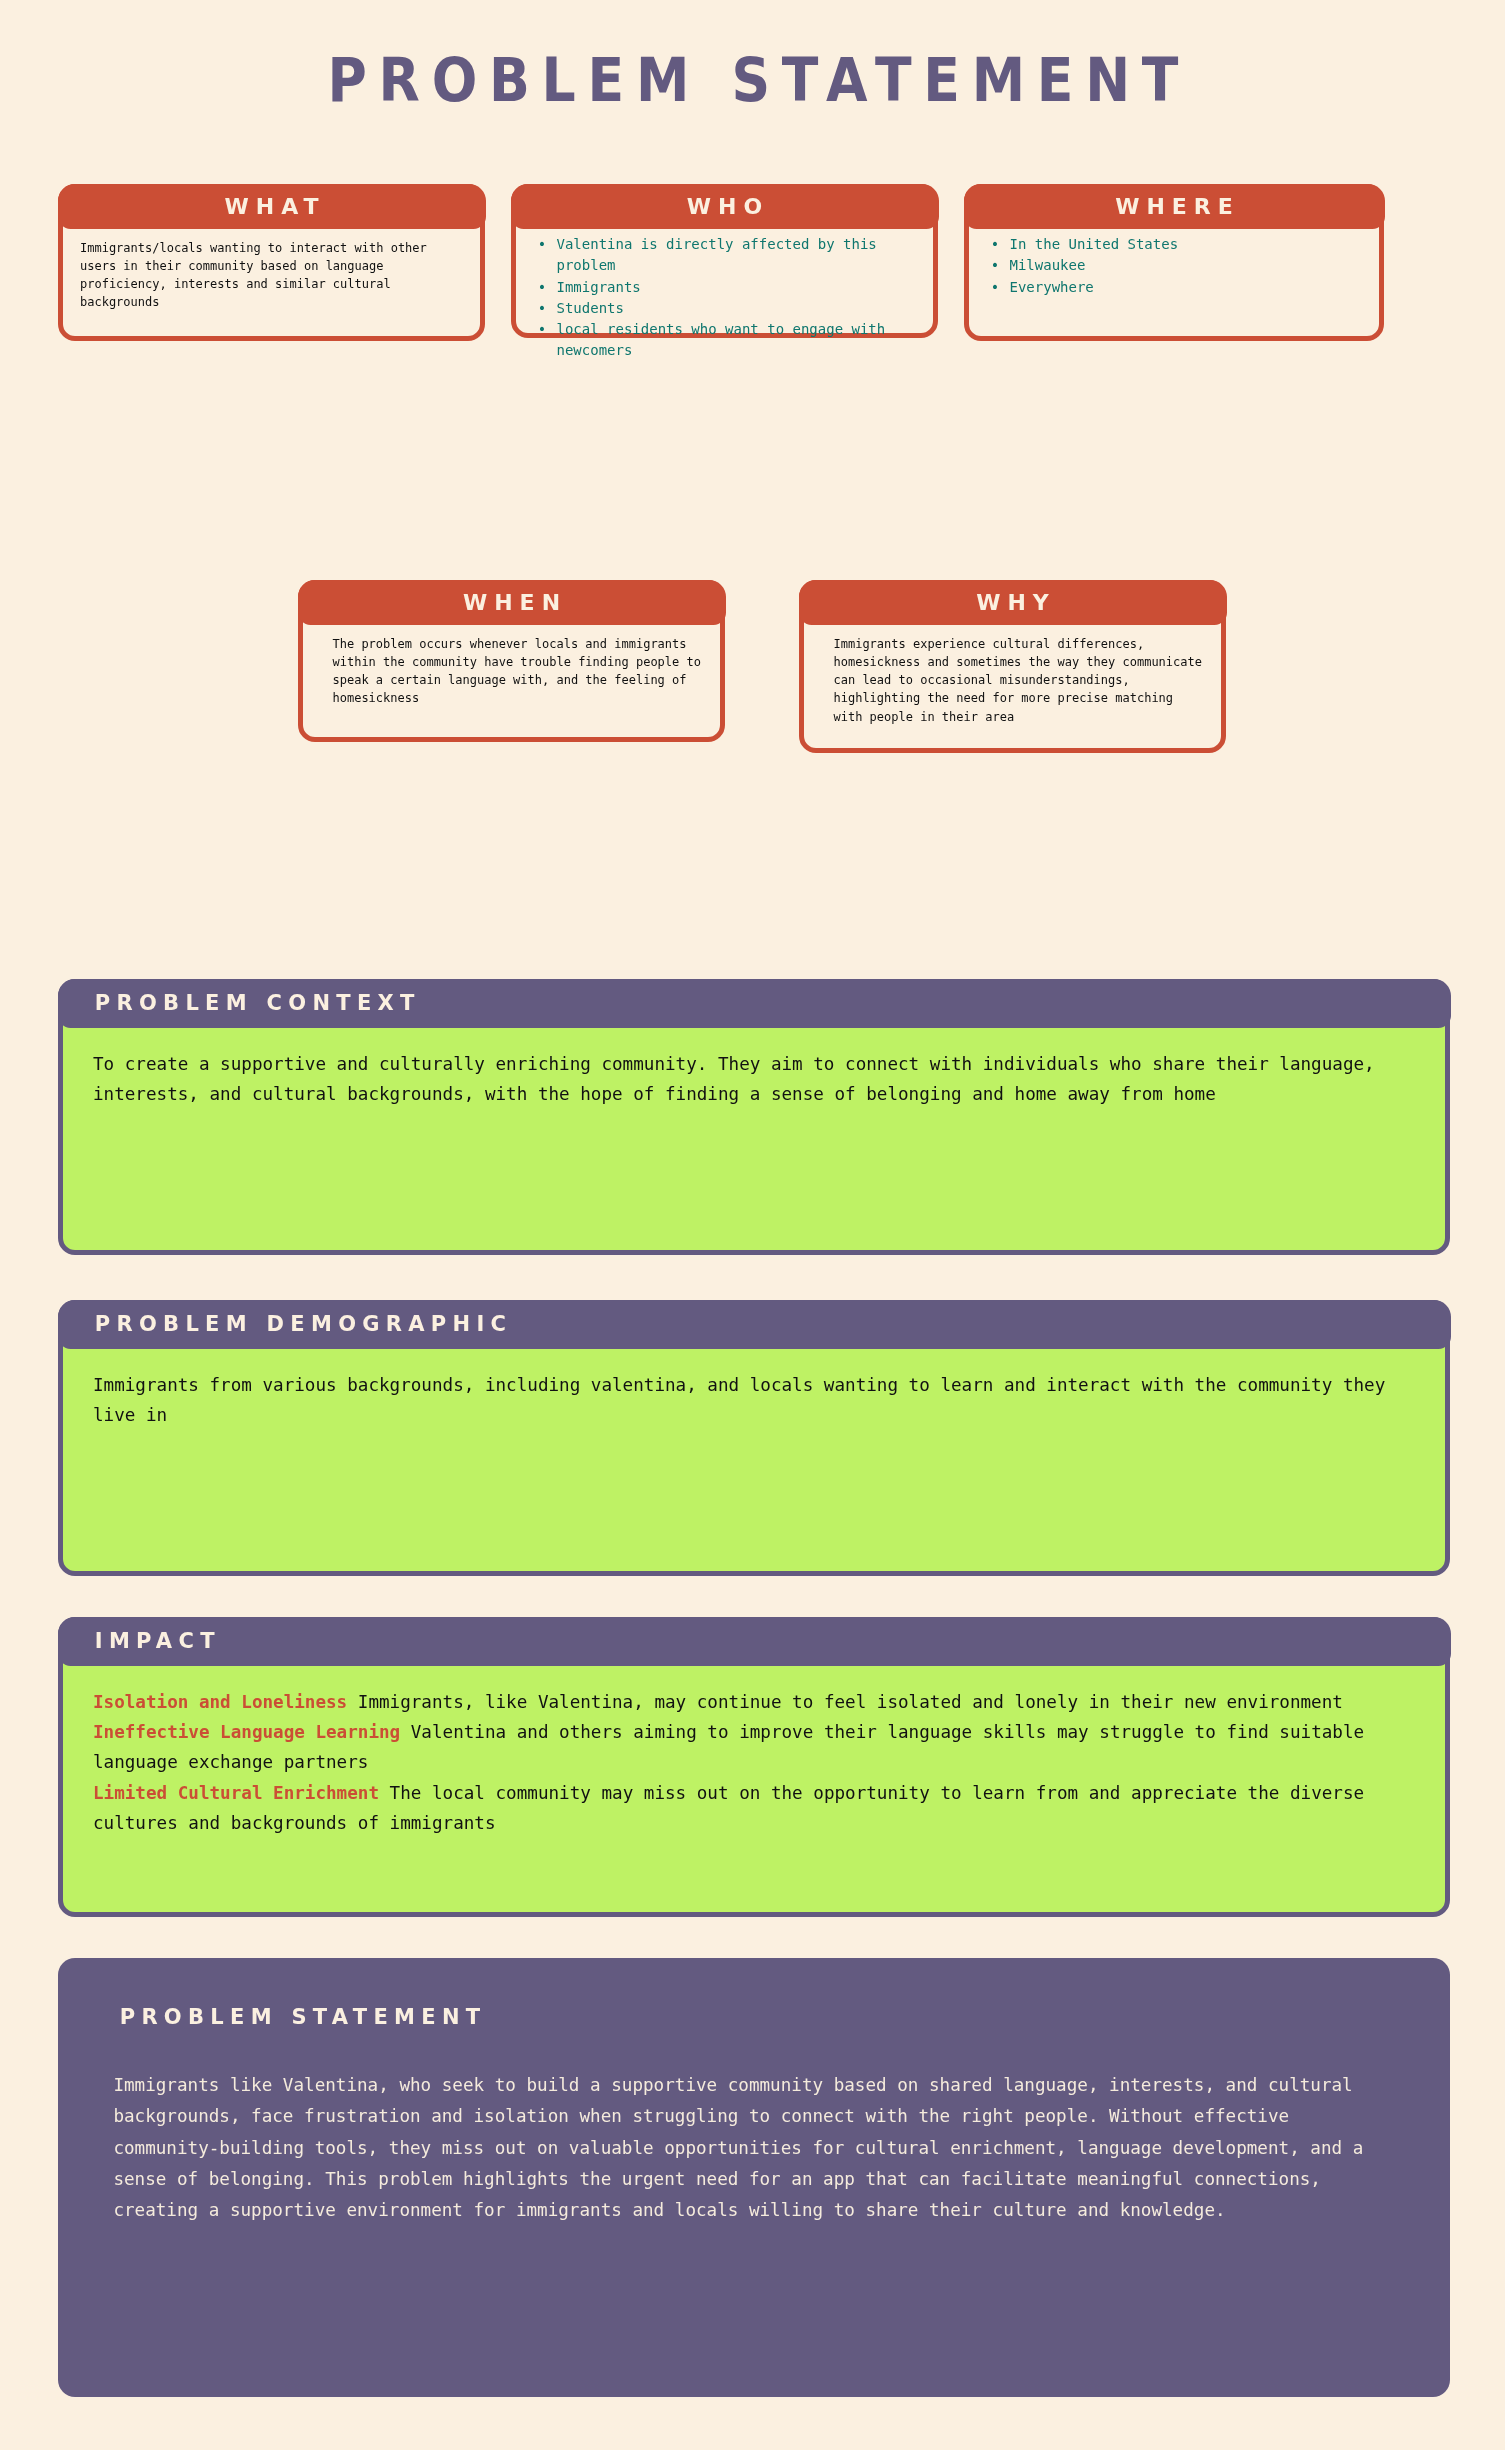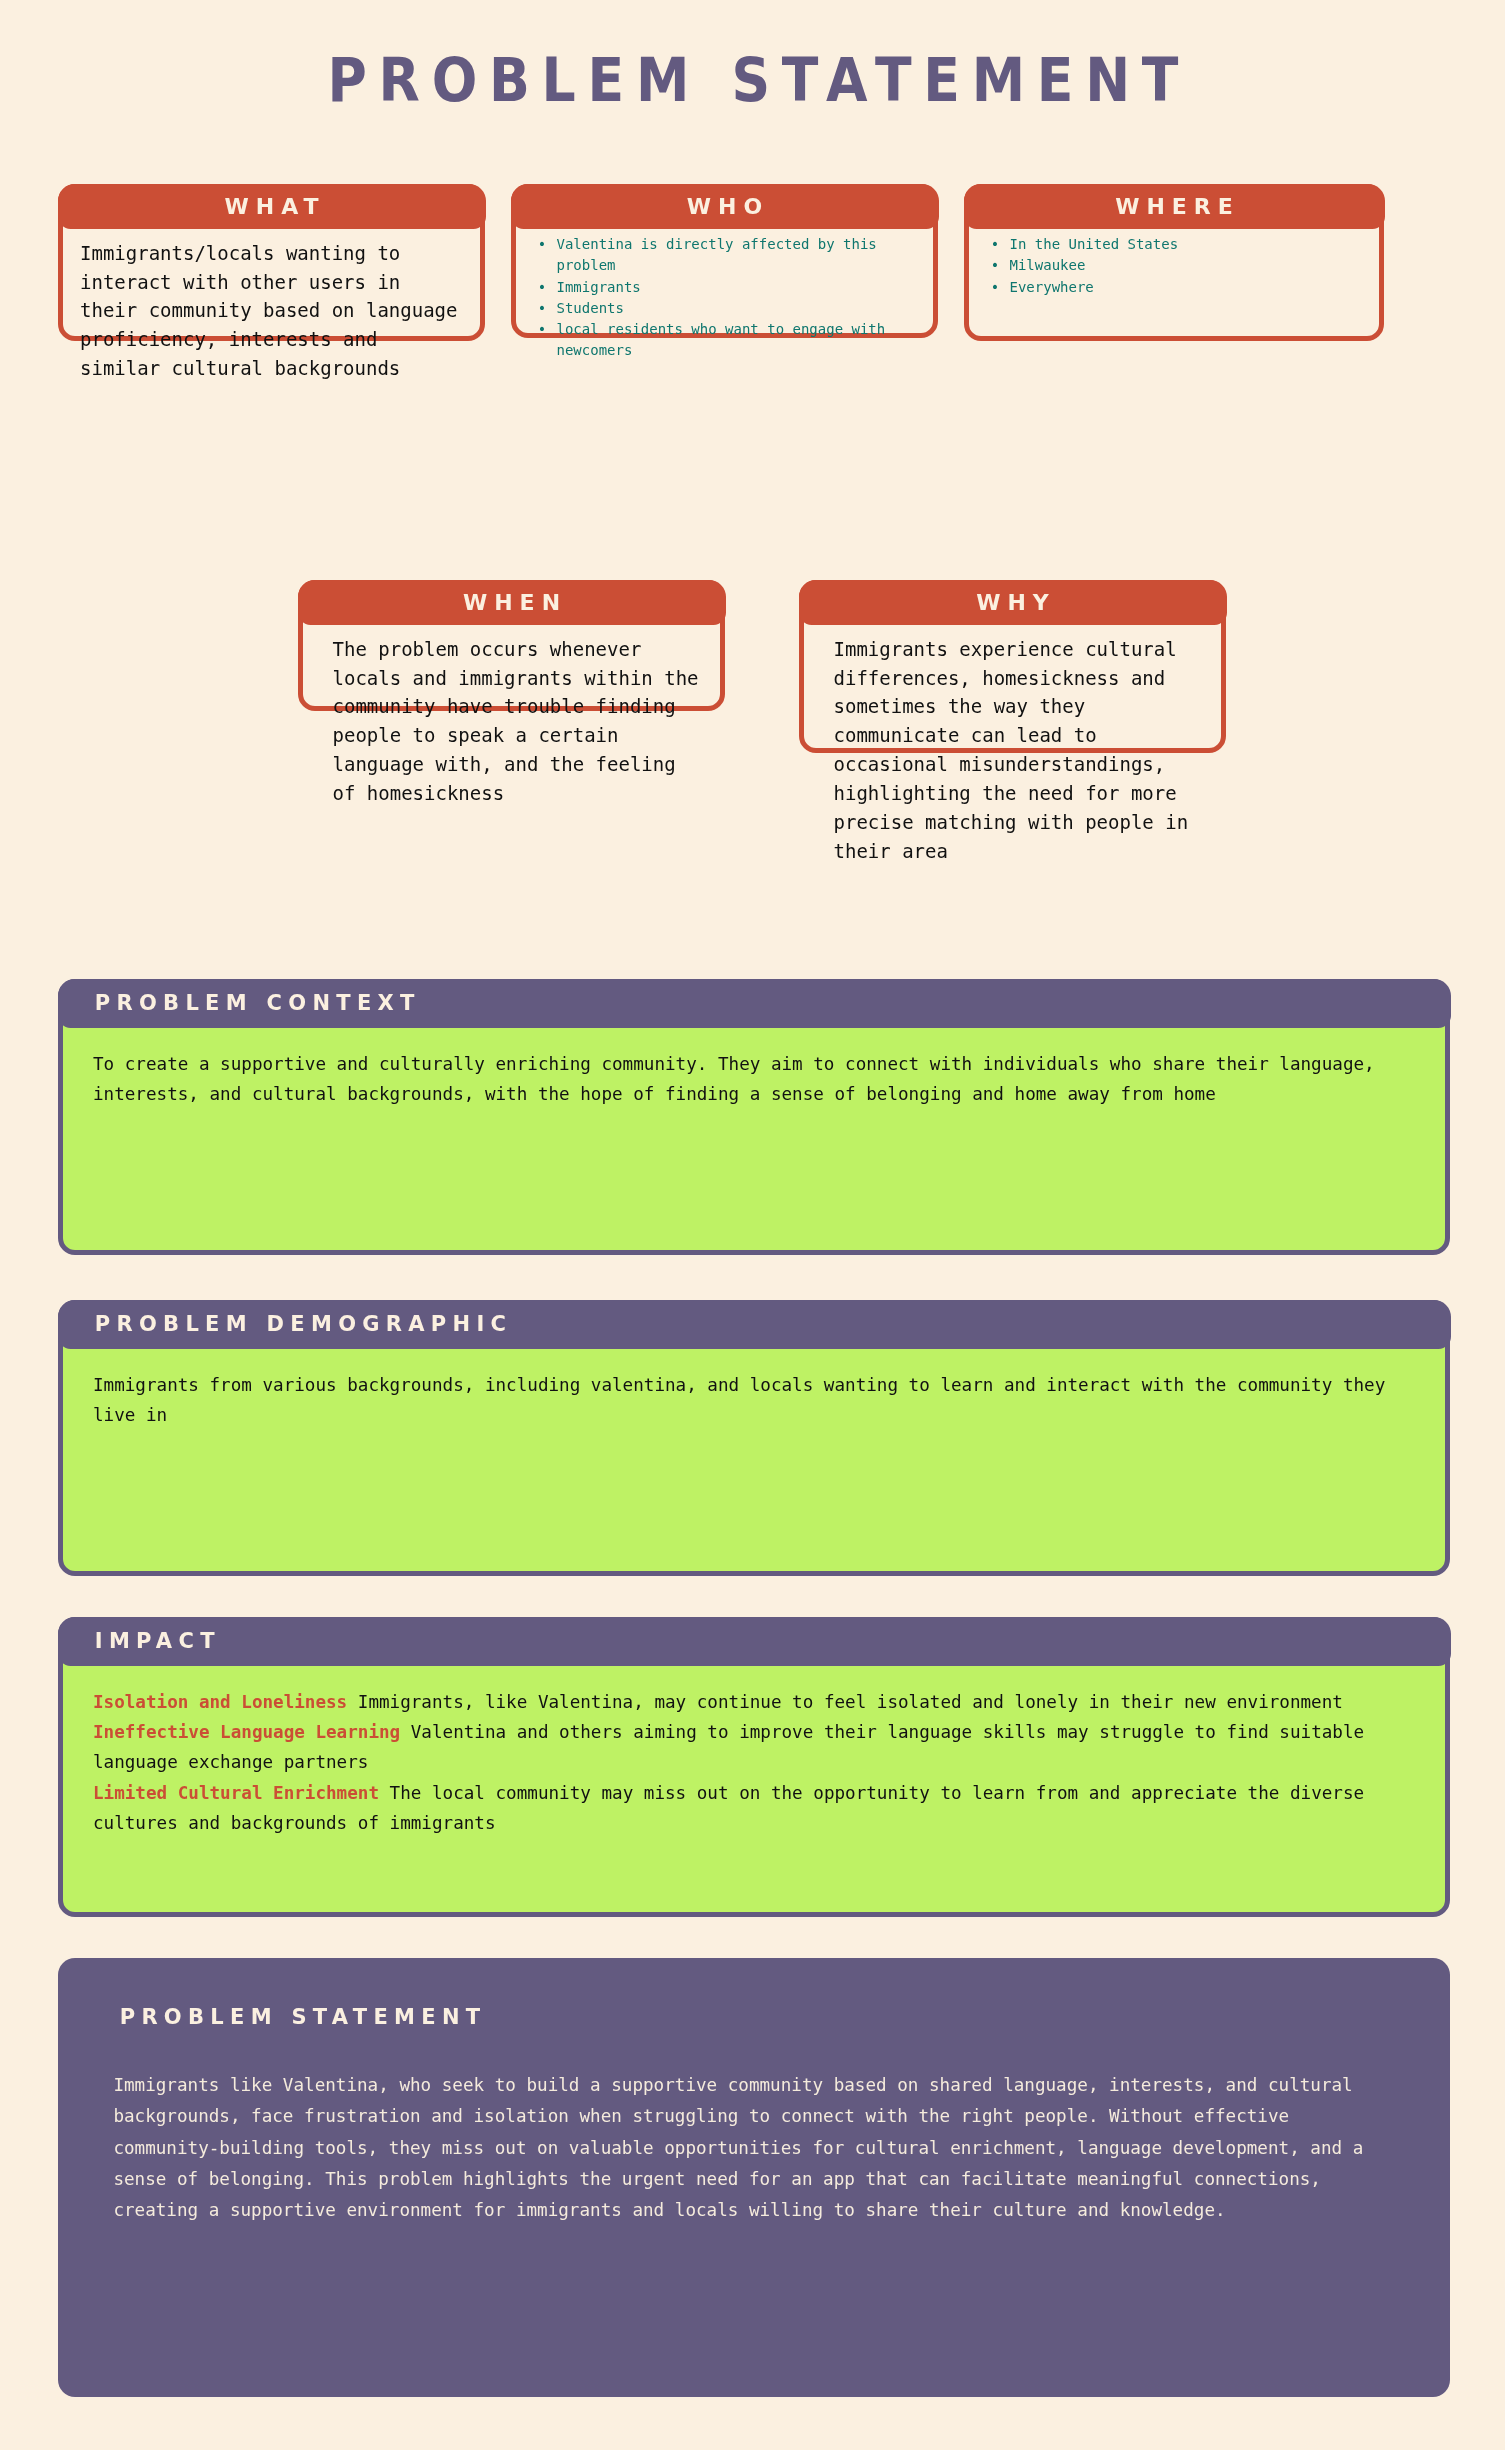--- a/index.html
+++ b/index.html
@@ -38,21 +38,21 @@
   .wcard {
     position: relative;
     border: 5.5px solid #CB4E35;
     border-radius: 17px;
     background: #FBF0E0;
     padding: 45px 17px 17px 17px;
   }
   .wcard-what  { width: 427px; height: 157px; }
   .wcard-who   { width: 427px; height: 154px; }
   .wcard-where { width: 420px; height: 157px; }
-  .wcard-when  { width: 427px; height: 131px; }
+  .wcard-when  { width: 427px; height: 162px; }
   .wcard-why   { width: 427px; height: 173px; }
 
   .wcard-header {
     position: absolute;
     top: -5.5px;
     left: -5.5px;
     right: -5.5px;
     height: 45px;
     background: #CB4E35;
     border-radius: 17px 17px 12.5px 12.5px;
@@ -61,21 +61,21 @@
     font-size: 22px;
     font-weight: bold;
     letter-spacing: 7px;
     display: flex;
     align-items: center;
     justify-content: center;
     text-indent: 7px;
   }
 
   .wcard-body {
-    font-size: 19px;
+    font-size: 12px;
     line-height: 1.52;
     color: #111;
     letter-spacing: 0px;
     padding-top: 4.7px;
   }
   .wcard-body.indent { padding-left: 12.5px; }
 
   .wcard-list { list-style: none; }
   .wcard-list li {
     position: relative;

